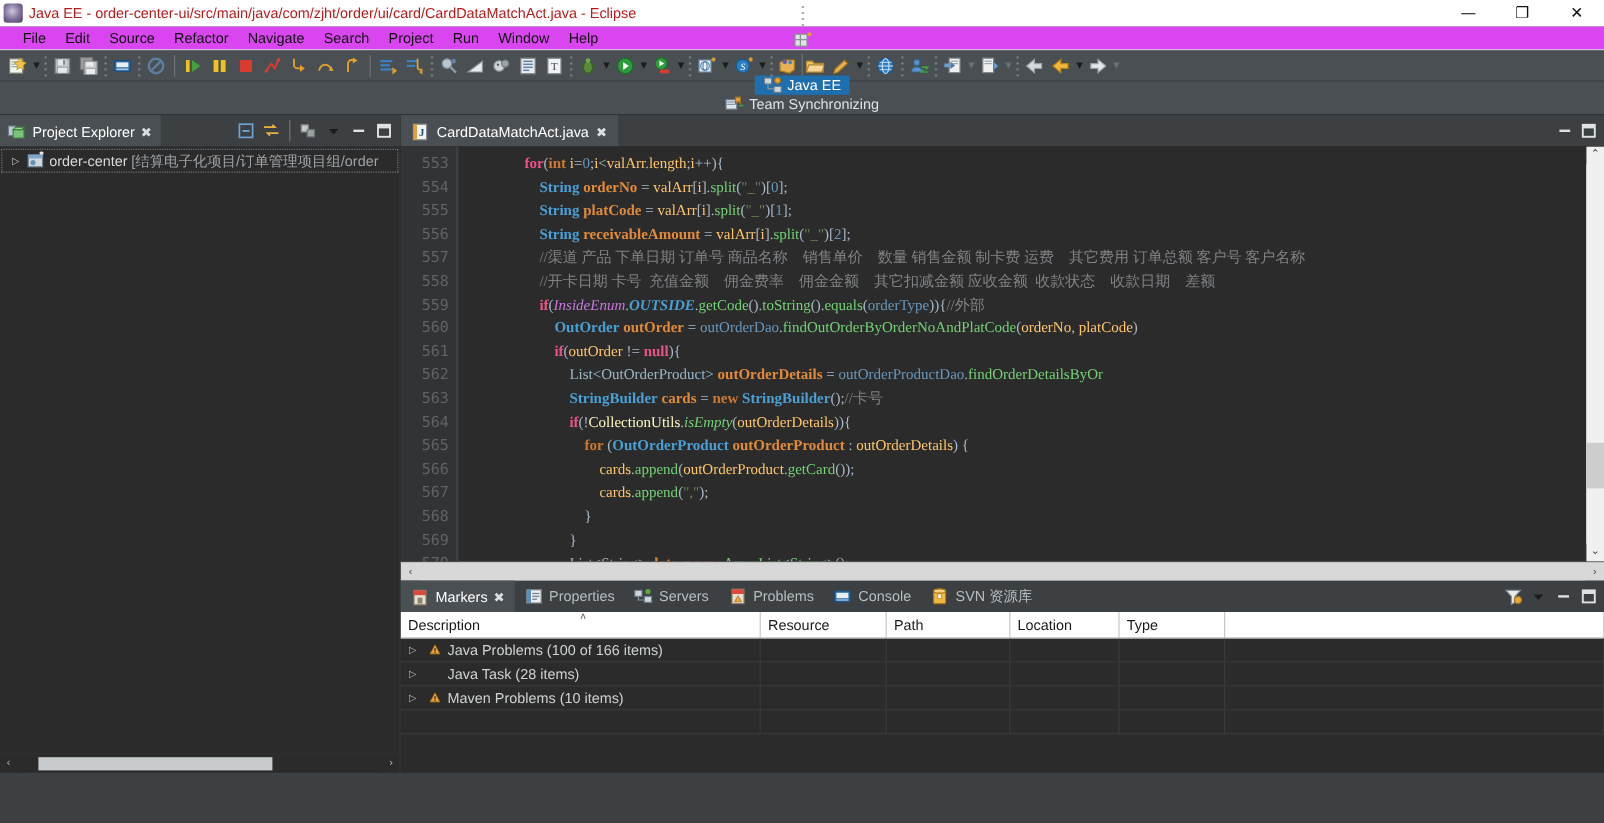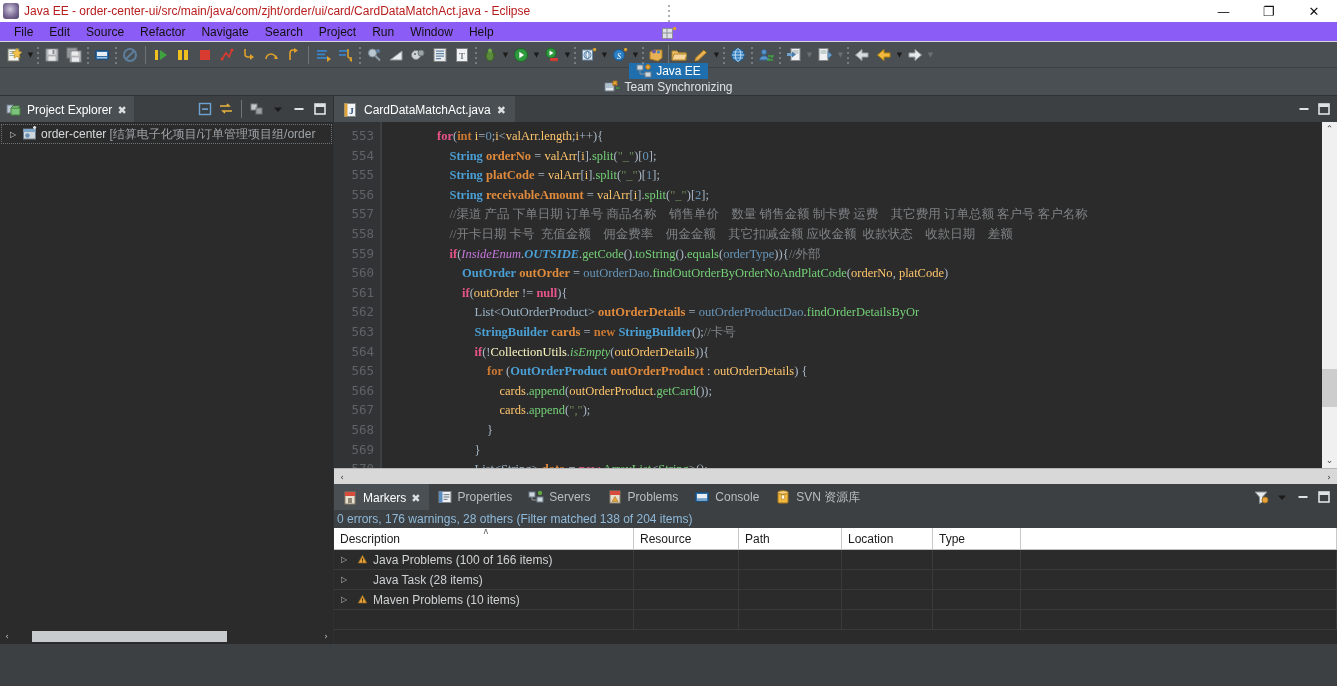--- a/index.html
+++ b/index.html
@@ -22,22 +22,22 @@
   }
   .tb-title { font-size: 12px; color: #b91c1c; white-space: nowrap; overflow: hidden; }
   .tb-btns { position: absolute; right: 0; top: 0; height: 22px; display: flex; }
   .tb-btn {
     width: 45px; height: 22px; display: flex; align-items: center; justify-content: center;
     font-size: 13px; color: #111; font-family: "DejaVu Sans", sans-serif;
   }
   .tb-btn:last-child { width: 46px; }
   
   .menubar {
-    height: 20px; background: #8b5cf6; display: flex; align-items: center;
-    padding-left: 6px; border-bottom: 1px solid #d8d8d8;
+    height: 20px; background: #d946ef; display: flex; align-items: center;
+    padding-left: 11px; border-bottom: 1px solid #d8d8d8;
   }
   .menu-item { font-size: 12px; color: #111; padding: 2px 8px; white-space: nowrap; }
   
   .toolbar {
     height: 26px; background: #4a4f53; display: flex; align-items: center;
     padding-left: 4px; border-bottom: 1px solid #3b4044;
   }
   .tbtn { width: 22px; height: 22px; display: flex; align-items: center; justify-content: center; flex: 0 0 auto; }
   .ico { width: 16px; height: 16px; display: block; }
   .arrow-dn {
@@ -743,21 +743,20 @@
           </div>
           <div class="vt">
             <svg class="ico" viewBox="0 0 16 16">
                 <rect x="3" y="3" width="10" height="10" fill="none" stroke="#dfe2e4" stroke-width="1.6"></rect>
                 <rect x="3" y="3" width="10" height="3" fill="#dfe2e4"></rect>
               </svg>
           </div>
         </div>
       </div>
 
-      <div class="mk-status">0 errors, 176 warnings, 28 others (Filter matched 138 of 204 items)</div>
 
       <div class="tbl">
         <div class="tbl-head">
           <div class="th" style="width:300px">
             <span class="sortmark">ʌ</span>
             <span>Description</span>
           </div>
           <div class="th" style="width:105px">
             <span>Resource</span>
           </div>

